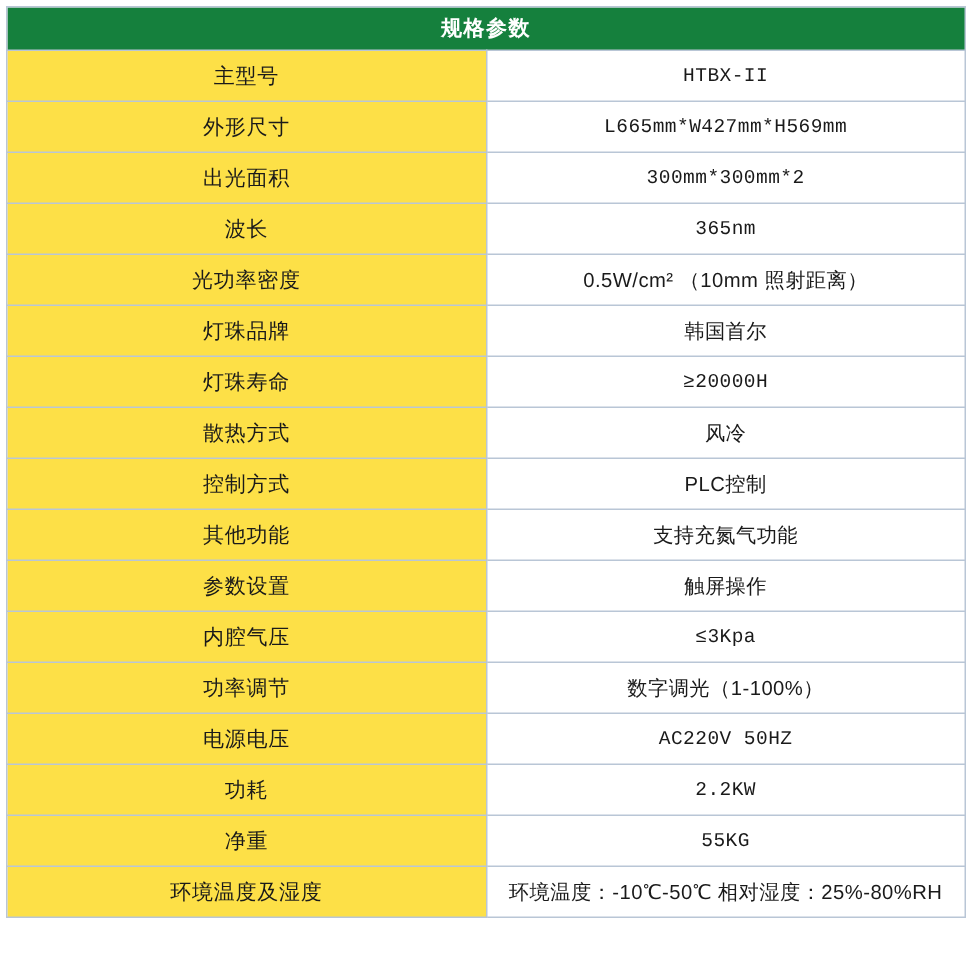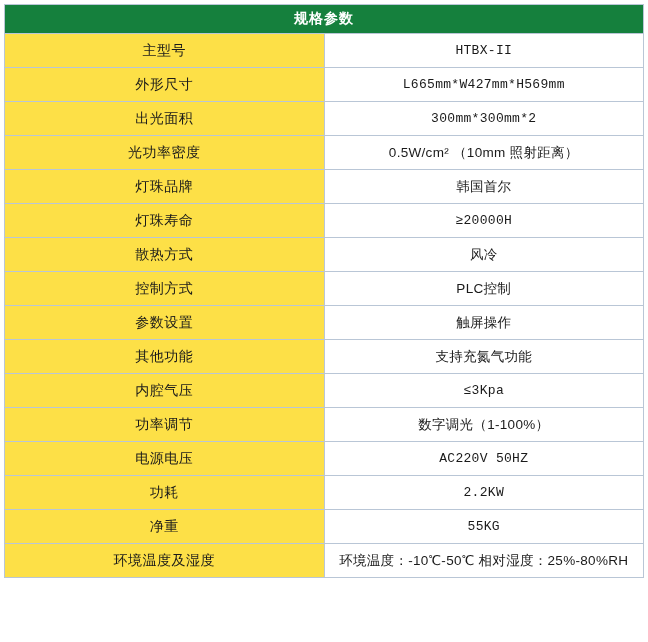--- a/index.html
+++ b/index.html
@@ -81,46 +81,50 @@
         </tr>
         <tr>
           <td class="label-cell">外形尺寸</td>
           <td class="value-cell">L665mm*W427mm*H569mm</td>
         </tr>
         <tr>
           <td class="label-cell">出光面积</td>
           <td class="value-cell">300mm*300mm*2</td>
         </tr>
         <tr>
+          <td class="label-cell">波长</td>
+          <td class="value-cell">365nm</td>
+        </tr>
+        <tr>
           <td class="label-cell">光功率密度</td>
           <td class="value-cell cjk">0.5W/cm² （10mm 照射距离）</td>
         </tr>
         <tr>
           <td class="label-cell">灯珠品牌</td>
           <td class="value-cell cjk">韩国首尔</td>
         </tr>
         <tr>
           <td class="label-cell">灯珠寿命</td>
           <td class="value-cell">≥20000H</td>
         </tr>
         <tr>
           <td class="label-cell">散热方式</td>
           <td class="value-cell cjk">风冷</td>
         </tr>
         <tr>
           <td class="label-cell">控制方式</td>
           <td class="value-cell cjk">PLC控制</td>
         </tr>
         <tr>
+          <td class="label-cell">其他功能</td>
+          <td class="value-cell cjk">支持充氮气功能</td>
+        </tr>
+        <tr>
           <td class="label-cell">参数设置</td>
           <td class="value-cell cjk">触屏操作</td>
-        </tr>
-        <tr>
-          <td class="label-cell">其他功能</td>
-          <td class="value-cell cjk">支持充氮气功能</td>
         </tr>
         <tr>
           <td class="label-cell">内腔气压</td>
           <td class="value-cell">≤3Kpa</td>
         </tr>
         <tr>
           <td class="label-cell">功率调节</td>
           <td class="value-cell cjk">数字调光（1-100%）</td>
         </tr>
         <tr>

